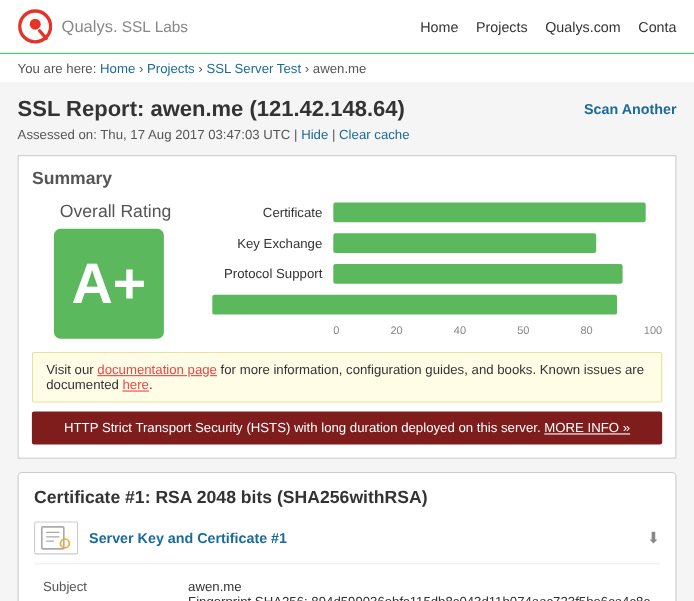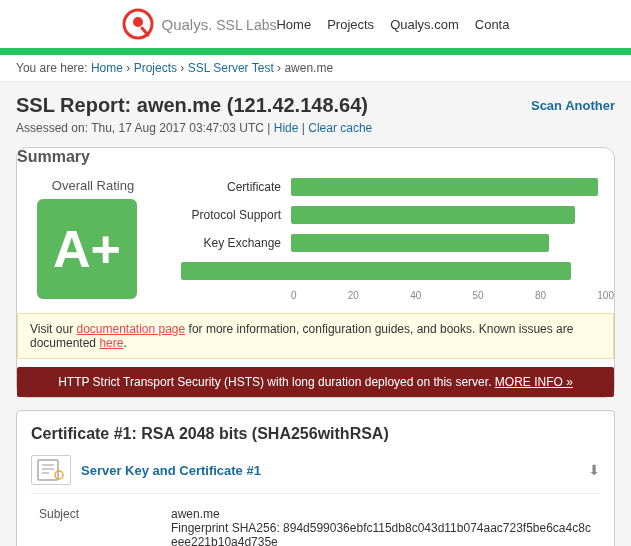--- a/index.html
+++ b/index.html
@@ -1,19 +1,19 @@
 <!DOCTYPE html>
 <html><head>
   <meta charset="utf-8">
   <style>
     * { box-sizing: border-box; margin: 0; padding: 0; }
     body { font-family: Arial, sans-serif; font-size: 13px; color: #333; background: #f5f5f5; }
 
     
-    .top-nav { background: #fff; border-bottom: 7px solid #22c55e; padding: 8px 16px; display: flex; align-items: center; justify-content: center; }
+    .top-nav { background: #fff; border-bottom: 1px solid #22c55e; padding: 8px 16px; display: flex; align-items: center; justify-content: space-between; }
     .nav-logo { display: flex; align-items: center; gap: 8px; }
     .nav-logo-icon { width: 32px; height: 32px; }
     .nav-brand { font-size: 15px; font-weight: bold; color: #333; }
     .nav-brand span { color: #888; font-weight: normal; }
     .nav-links { display: flex; gap: 16px; }
     .nav-link { color: #333; text-decoration: none; font-size: 13px; }
 
     
     .breadcrumb { padding: 6px 16px; font-size: 12px; background: #fff; border-bottom: 1px solid #eee; color: #555; }
     .breadcrumb a { color: #1a6b9a; text-decoration: none; }
@@ -22,28 +22,28 @@
     .main { padding: 12px 16px; }
 
     .page-header { display: flex; justify-content: space-between; align-items: center; margin-bottom: 4px; }
     .page-title { font-size: 20px; font-weight: bold; color: #333; }
     .scan-another { color: #1a6b9a; font-size: 13px; font-weight: bold; text-decoration: none; cursor: pointer; }
 
     .assessed-on { font-size: 12px; color: #555; margin-bottom: 12px; }
     .assessed-on a { color: #1a6b9a; text-decoration: none; }
 
     
-    .card { background: #fff; border: 1px solid #ccc; border-radius: 11px; margin-bottom: 12px; padding: 0; }
+    .card { background: #fff; border: 1px solid #ccc; border-radius: 0; margin-bottom: 12px; padding: 12px; }
     .card-title { font-size: 16px; font-weight: bold; color: #555; margin-bottom: 12px; }
 
     
     .summary-content { display: flex; align-items: flex-start; gap: 24px; }
 
     .rating-section { display: flex; flex-direction: column; align-items: center; min-width: 140px; }
-    .rating-label { font-size: 13px; color: #555; margin-bottom: 6px; margin-left: 12px; }
+    .rating-label { font-size: 16px; color: #555; margin-bottom: 6px; margin-left: 12px; }
     .rating-box { background: #5cb85c; color: #fff; font-size: 52px; font-weight: bold; width: 100px; height: 100px; display: flex; align-items: center; justify-content: center; border-radius: 6px; }
 
     .chart-section { flex: 1; }
     .chart-row { display: flex; align-items: center; margin-bottom: 10px; }
     .chart-label { font-size: 12px; color: #333; width: 110px; text-align: right; padding-right: 10px; flex-shrink: 0; }
     .chart-bar-wrap { flex: 1; }
     .chart-bar { height: 18px; background: #5cb85c; border-radius: 2px; }
 
     
     .notice-yellow { background: #fffde6; border: 1px solid #e8e0a0; padding: 8px 12px; font-size: 12px; color: #333; margin-top: 12px; border-radius: 2px; }
@@ -124,29 +124,29 @@
       </div>
 
       <div class="chart-section">
         <div class="chart-row">
           <div class="chart-label">Certificate</div>
           <div class="chart-bar-wrap">
             <div class="chart-bar" style="width:95%;"></div>
           </div>
         </div>
         <div class="chart-row">
+          <div class="chart-label">Key Exchange</div>
+          <div class="chart-bar-wrap">
+            <div class="chart-bar" style="width:80%;"></div>
+          </div>
+        </div>
+        <div class="chart-row">
           <div class="chart-label">Protocol Support</div>
           <div class="chart-bar-wrap">
             <div class="chart-bar" style="width:88%;"></div>
-          </div>
-        </div>
-        <div class="chart-row">
-          <div class="chart-label">Key Exchange</div>
-          <div class="chart-bar-wrap">
-            <div class="chart-bar" style="width:80%;"></div>
           </div>
         </div>
         <div class="chart-row">
           <div class="chart-bar-wrap">
             <div class="chart-bar" style="width:90%;"></div>
           </div>
         </div>
         <div class="axis-container">
           <div class="axis-numbers">
             <span>0</span>

